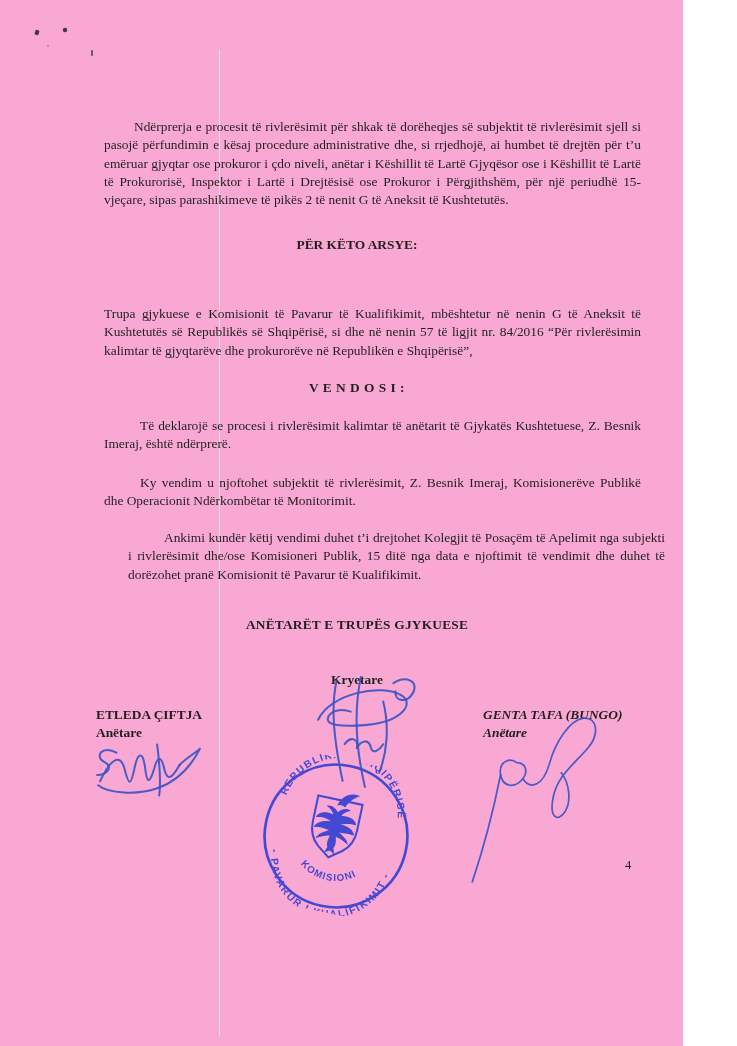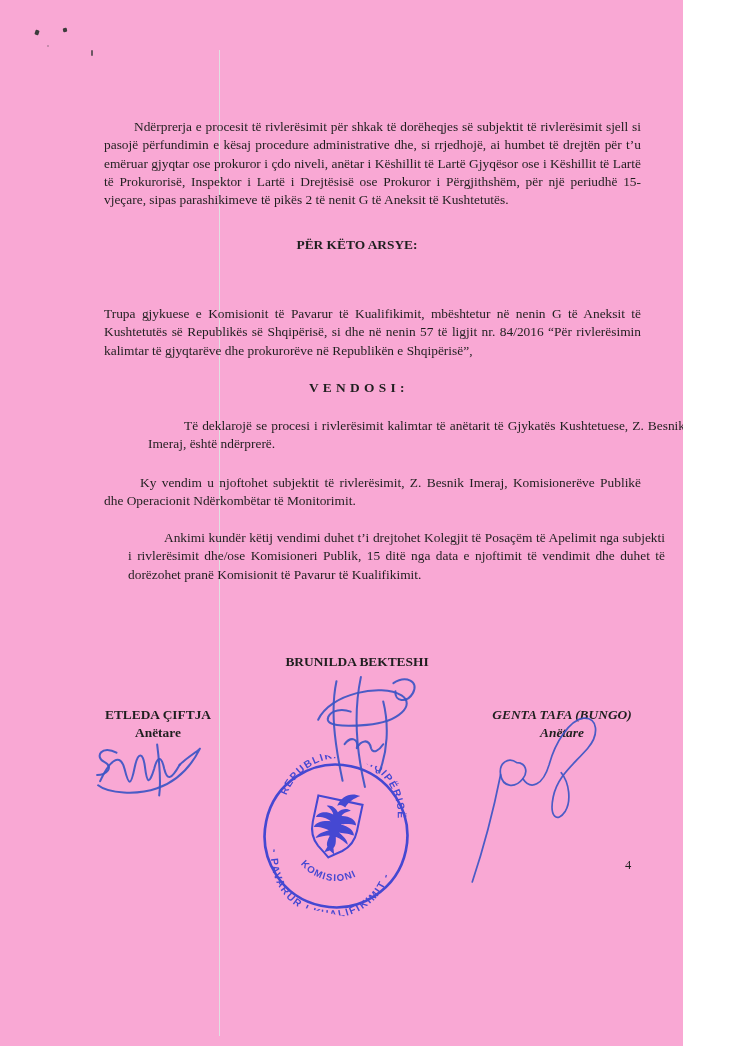--- a/index.html
+++ b/index.html
@@ -27,27 +27,27 @@
   
   .blk{position:absolute;font-size:13.4px;line-height:18.3px;}
   .just{text-align:justify;width:537px;left:104px;}
   .indent{text-indent:36px;}
   .center-col{left:88px;width:538px;text-align:center;}
   .bold{font-weight:bold;}
   .p1{top:118px;text-indent:30px;}
   .h-reasons{top:236px;}
   .p2{top:271px;margin-top:34px;}
   .h-decision{top:362px;letter-spacing:.5px;margin-top:17px;}
-  .p3{top:417px;margin-left:44px;}
+  .p3{top:417px;}
   .p4{top:474px;}
   .p5{top:529px;margin-left:24px;}
   .h-members{top:616px;letter-spacing:.2px;}
   .chair-name{top:653px;}
   .chair-role{top:671px;}
-  .member{position:absolute;top:706px;text-align:center;font-size:13.4px;line-height:18px;font-weight:bold;}
+  .member{position:absolute;top:706px;font-size:13.4px;line-height:18px;font-weight:bold;}
   .member.left{left:96px;width:124px;}
   .member.right{left:483px;width:158px;font-style:italic;}
   .date-line{top:827px;left:104px;z-index:6;}
   .page-num{position:absolute;left:618px;top:858px;width:20px;text-align:center;font-size:12.5px;}
 
   
   .sig{position:absolute;z-index:4;}
   .sig path{fill:none;stroke:var(--sig);stroke-width:2;stroke-linecap:round;stroke-linejoin:round;opacity:.92;}
   .sig.thin path{stroke-width:1.7;}
   .stamp{position:absolute;left:259px;top:759px;width:154px;height:154px;z-index:3;transform:rotate(12deg);opacity:.88;}
@@ -77,22 +77,23 @@
   <div class="blk just p2">Trupa gjykuese e Komisionit të Pavarur të Kualifikimit, mbështetur në nenin G të Aneksit të Kushtetutës së Republikës së Shqipërisë, si dhe në nenin 57 të ligjit nr. 84/2016 “Për rivlerësimin kalimtar të gjyqtarëve dhe prokurorëve në Republikën e Shqipërisë”,</div>
 
   <div class="blk center-col bold h-decision">V E N D O S I :</div>
 
   <div class="blk just indent p3">Të deklarojë se procesi i rivlerësimit kalimtar të anëtarit të Gjykatës Kushtetuese, Z. Besnik Imeraj, është ndërprerë.</div>
 
   <div class="blk just indent p4">Ky vendim u njoftohet subjektit të rivlerësimit, Z. Besnik Imeraj, Komisionerëve Publikë dhe Operacionit Ndërkombëtar të Monitorimit.</div>
 
   <div class="blk just indent p5">Ankimi kundër këtij vendimi duhet t’i drejtohet Kolegjit të Posaçëm të Apelimit nga subjekti i rivlerësimit dhe/ose Komisioneri Publik, 15 ditë nga data e njoftimit të vendimit dhe duhet të dorëzohet pranë Komisionit të Pavarur të Kualifikimit.</div>
 
+  <div class="blk center-col bold h-members">ANËTARËT E TRUPËS GJYKUESE</div>
 
-  <div class="blk center-col bold chair-name">BRUNILDA BEKTESHI</div>
+  <div class="blk center-col bold chair-role">Kryetare</div>
 
   <div class="member left">
     <div>ETLEDA ÇIFTJA</div>
     <div>Anëtare</div>
   </div>
 
   <div class="member right">
     <div>GENTA TAFA (BUNGO)</div>
     <div>Anëtare</div>
   </div>

